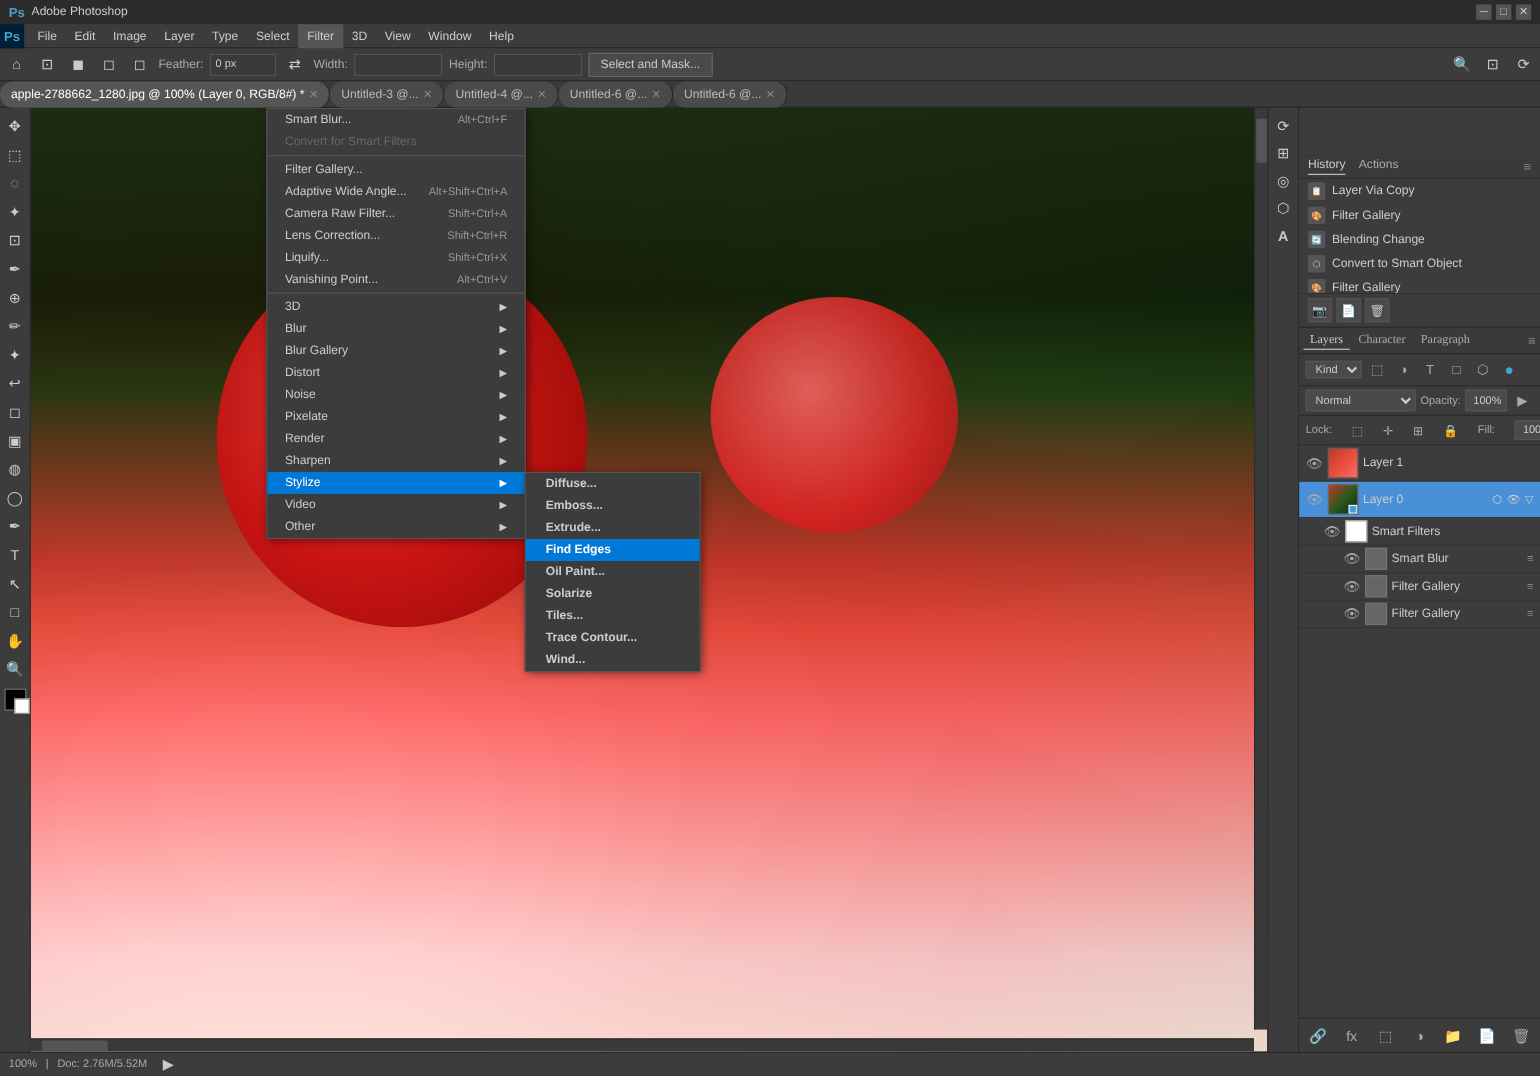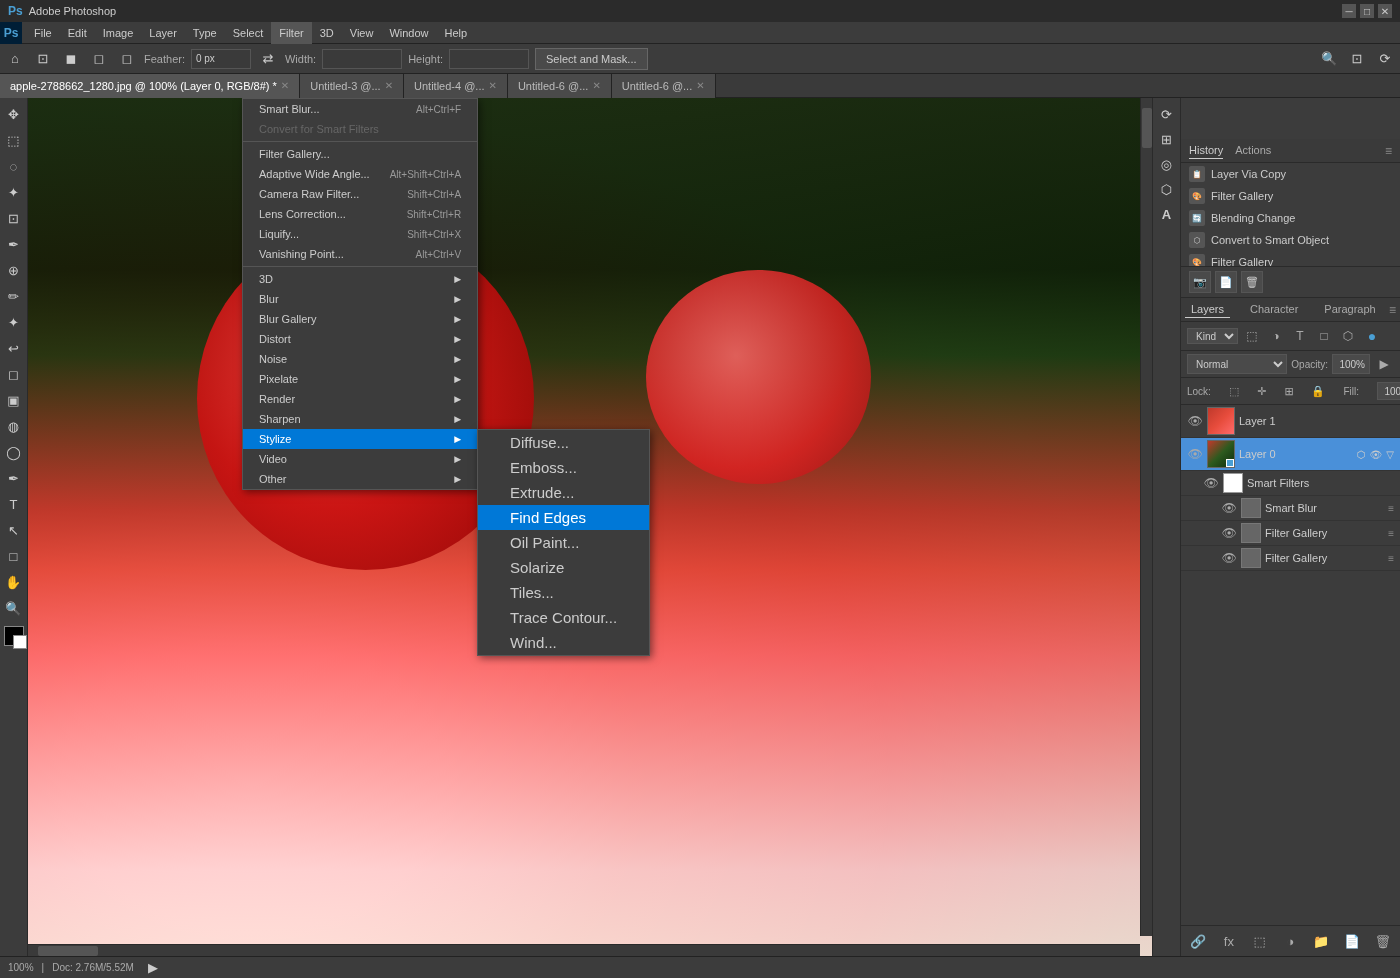--- a/index.html
+++ b/index.html
@@ -19,21 +19,21 @@
 
     
     #options-bar { display: flex; align-items: center; background: #3c3c3c; height: 30px; border-bottom: 1px solid #222; padding: 0 4px; gap: 6px; }
     .options-label { font-size: 11px; color: #aaa; }
     .options-input { background: #3a3a3a; border: 1px solid #555; color: #ccc; width: 60px; height: 20px; padding: 2px 4px; font-size: 10px; }
     .select-mask-btn { background: #4a4a4a; border: 1px solid #666; color: #ccc; padding: 3px 10px; font-size: 11px; cursor: pointer; height: 22px; }
     .icon-btn { width: 22px; height: 22px; background: transparent; border: none; color: #ccc; cursor: pointer; display: flex; align-items: center; justify-content: center; font-size: 13px; }
 
     
     #tab-bar { display: flex; align-items: center; background: #3a3a3a; height: 24px; border-bottom: 1px solid #222; }
-    .tab { display: flex; align-items: center; padding: 0 10px; height: 24px; background: #4a4a4a; border-right: 1px solid #222; font-size: 11px; color: #bbb; cursor: pointer; gap: 4px; }
+    .tab { display: flex; align-items: center; padding: 0 10px; height: 24px; background: #4a4a4a; border-right: 1px solid #222; font-size: 11px; color: #bbb; cursor: pointer; gap: 4px; border-radius: 12px; }
     .tab.active { background: #555; color: #fff; }
     .tab-close { font-size: 10px; color: #888; cursor: pointer; }
 
     
     #main-layout { display: flex; height: calc(978px - 22px - 22px - 30px - 24px - 22px); }
 
     
     #left-panel { width: 28px; background: #3c3c3c; border-right: 1px solid #2a2a2a; display: flex; flex-direction: column; align-items: center; padding-top: 4px; gap: 2px; }
     .tool-btn { width: 24px; height: 24px; background: transparent; border: none; color: #ccc; cursor: pointer; display: flex; align-items: center; justify-content: center; font-size: 13px; border-radius: 2px; }
 
@@ -111,21 +111,21 @@
     .dropdown-menu { position: absolute; background: #3c3c3c; border: 1px solid #555; min-width: 220px; z-index: 1000; box-shadow: 2px 2px 8px rgba(0,0,0,0.5); }
     .dropdown-item { padding: 4px 16px; cursor: pointer; font-size: 11px; color: #ccc; display: flex; align-items: center; justify-content: space-between; white-space: nowrap; }
     .dropdown-item:hover, .dropdown-item.highlighted { background: #0078d7; color: #fff; }
     .dropdown-item.disabled { color: #666; cursor: default; }
     .dropdown-separator { height: 1px; background: #555; margin: 2px 0; }
     .dropdown-shortcut { color: #999; font-size: 10px; margin-left: 20px; }
     .dropdown-arrow { font-size: 9px; }
 
     
     .submenu { position: absolute; left: 100%; top: 0; background: #3c3c3c; border: 1px solid #555; min-width: 160px; z-index: 1001; box-shadow: 2px 2px 8px rgba(0,0,0,0.5); }
-    .submenu-item { padding: 4px 32px; cursor: pointer; font-size: 15px; color: #ccc; display: flex; align-items: center; justify-content: space-between; white-space: nowrap; }
+    .submenu-item { padding: 4px 18px; cursor: pointer; font-size: 11px; color: #ccc; display: flex; align-items: center; justify-content: space-between; white-space: nowrap; font-weight: bold; }
     .submenu-item.highlighted { background: #0078d7; color: #fff; }
 
     
     ::-webkit-scrollbar { width: 8px; height: 8px; }
     ::-webkit-scrollbar-track { background: #3a3a3a; }
     ::-webkit-scrollbar-thumb { background: #555; border-radius: 2px; }
 
     
     #right-outer { display: flex; }
     #right-icons-col { width: 28px; background: #3c3c3c; border-left: 1px solid #2a2a2a; display: flex; flex-direction: column; align-items: center; padding-top: 4px; gap: 1px; }
@@ -414,21 +414,21 @@
         </div>
         <div class="history-btns">
           <button class="history-btn">📷</button>
           <button class="history-btn">📄</button>
           <button class="history-btn">🗑</button>
         </div>
       </div>
 
       <div id="layers-panel">
         <div class="layers-panel-tabs">
-          <div style="display:flex;gap:14px;">
+          <div style="display:flex;gap:2px;font-family:Liberation Serif, serif;">
             <span class="layers-tab active">Layers</span>
             <span class="layers-tab">Character</span>
             <span class="layers-tab">Paragraph</span>
           </div>
           <span class="panel-menu-btn">≡</span>
         </div>
 
         <div class="layers-kind-row">
           <select class="layers-kind-select">
             <option>Kind</option>

